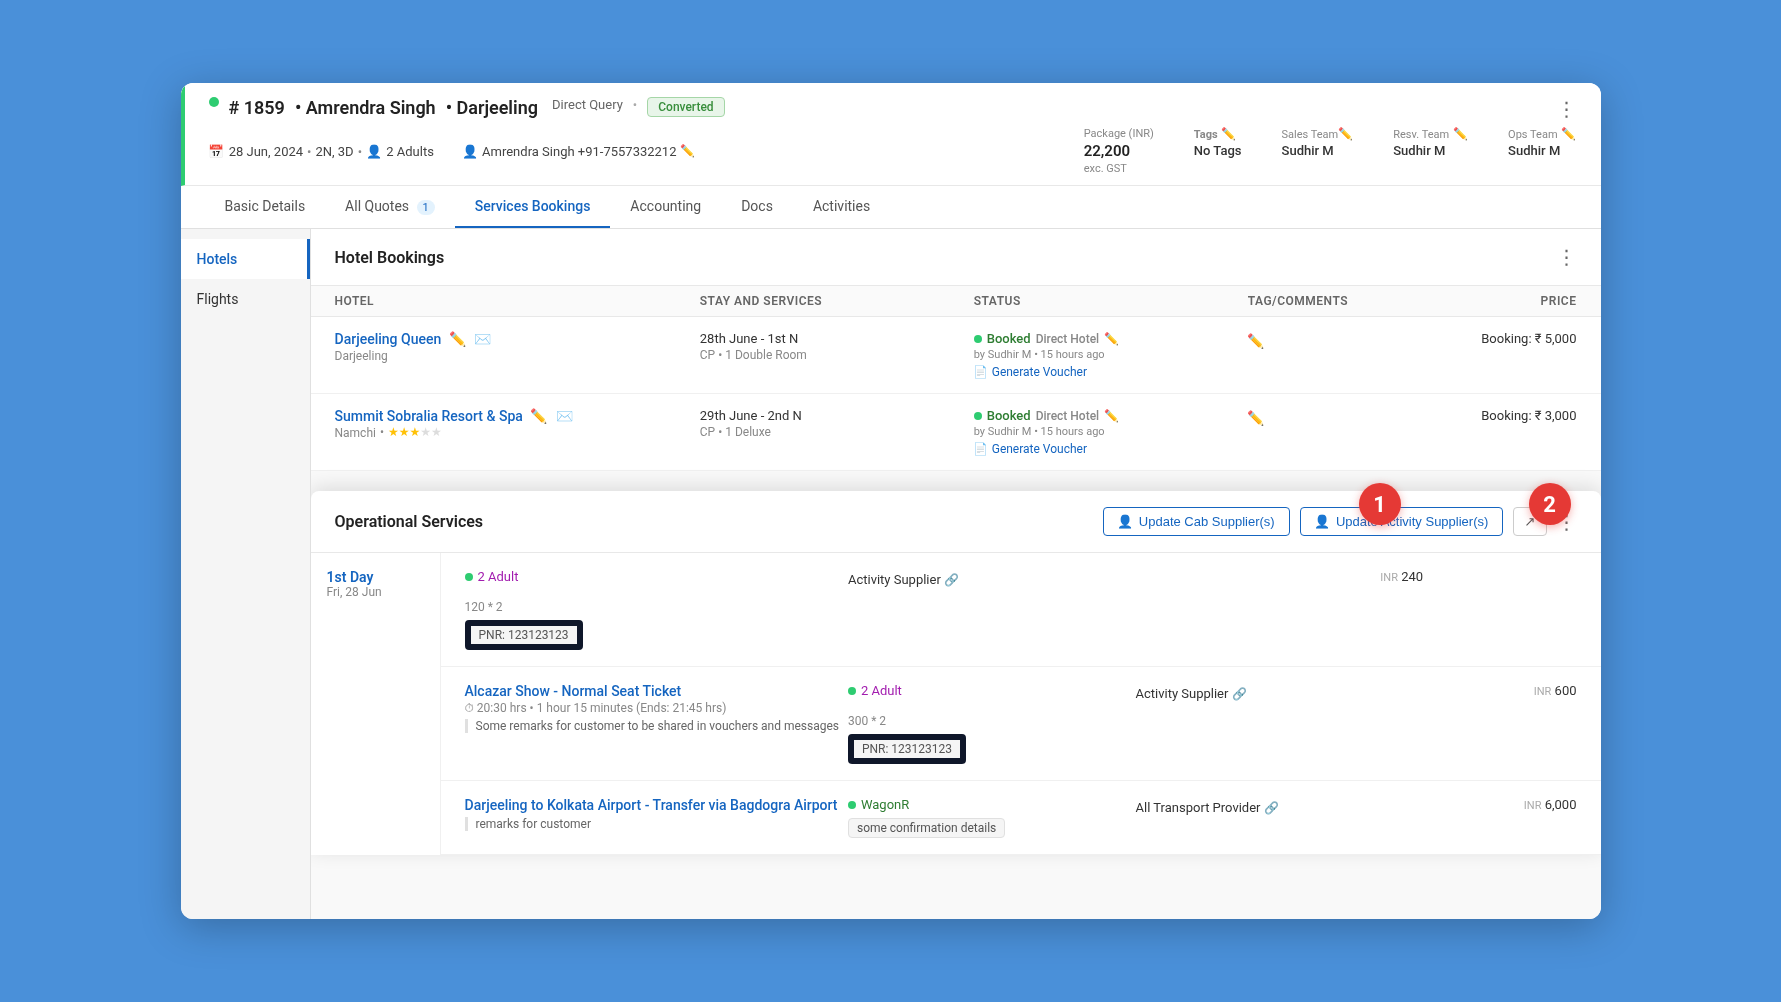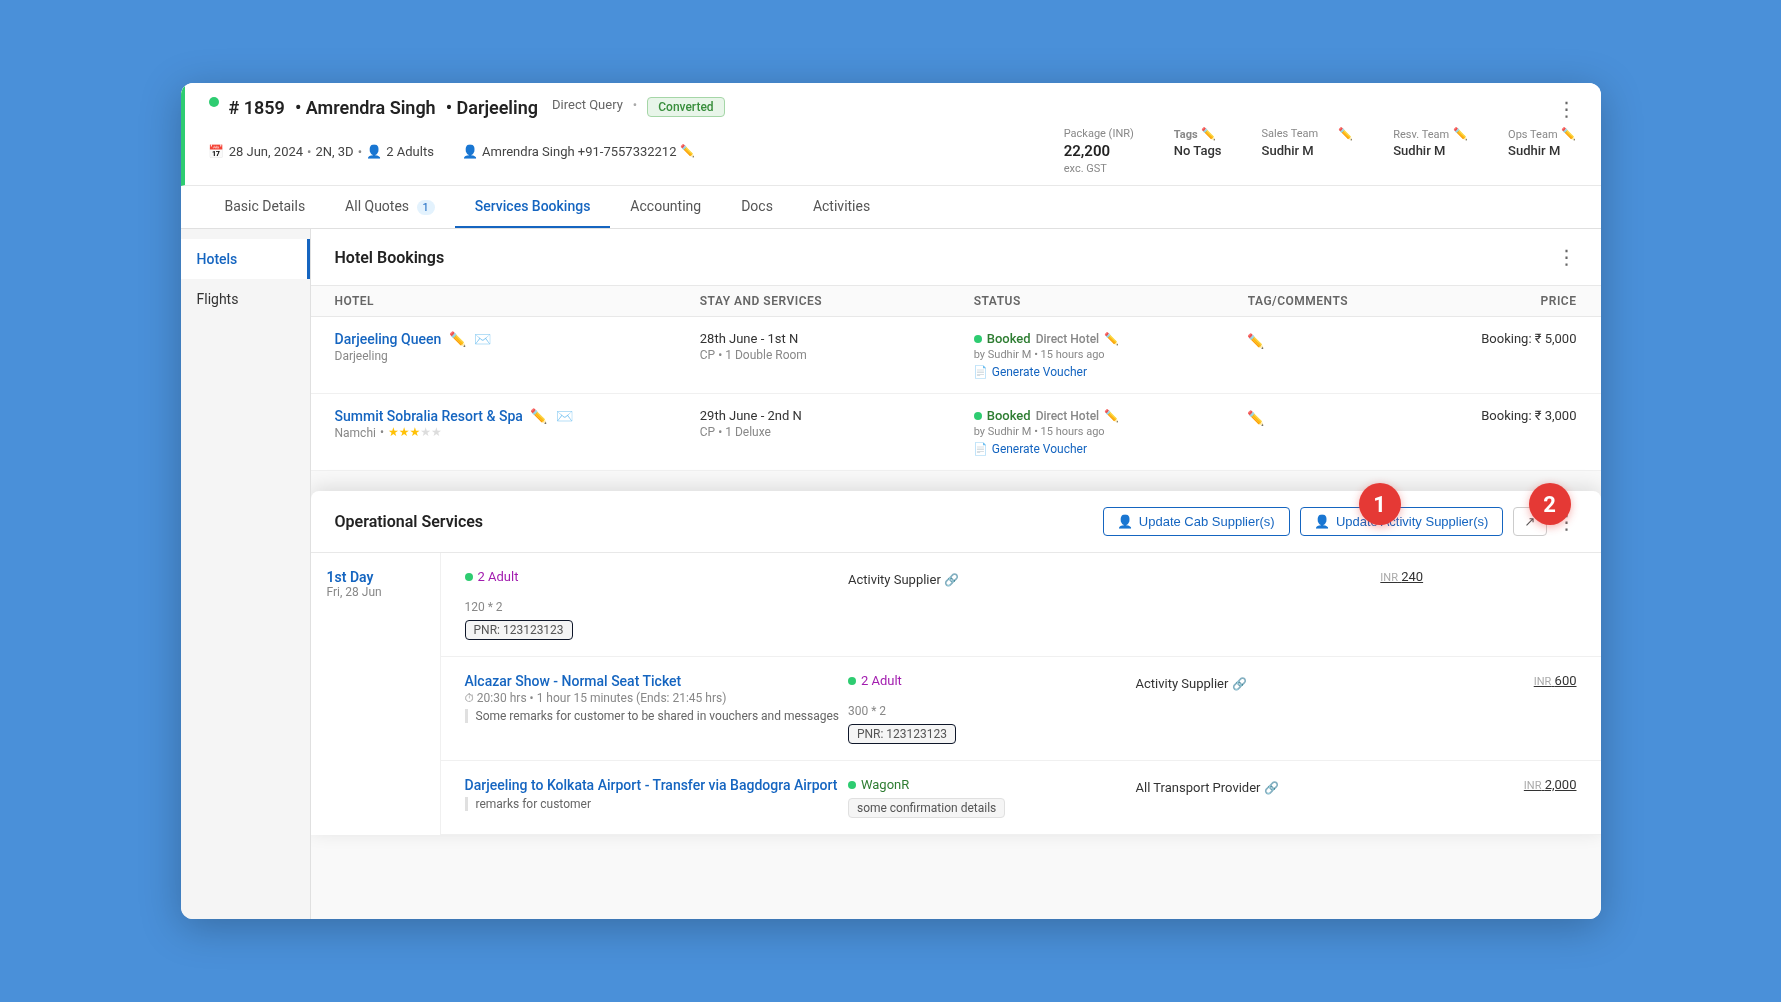--- a/index.html
+++ b/index.html
@@ -375,42 +375,41 @@
       font-size: 13px;
       color: #a21caf;
     }
     .adult-calc {
       font-size: 12px;
       color: #888;
       margin-top: 16px;
     }
     .pnr-badge {
       background: #f5f5f5;
-      border: 1px solid #0f172a;
+      border: 6px solid #0f172a;
       border-radius: 4px;
       padding: 2px 8px;
       font-size: 12px;
       color: #555;
       display: inline-block;
       margin-top: 6px;
     }
     .supplier-name {
       font-size: 13px;
       color: #333;
     }
     .supplier-link {
       color: #aaa;
       font-size: 12px;
       cursor: pointer;
     }
     .service-price {
       text-align: right;
       font-size: 13px;
       color: #333;
-      text-decoration: underline;
     }
     .price-label {
       font-size: 11px;
       color: #aaa;
     }
     
     .step-badge {
       width: 42px;
       height: 42px;
       border-radius: 50%;
@@ -497,21 +496,21 @@
           <span class="header-info-sub">exc. GST</span>
         </div>
         <div class="header-info-block">
           <div style="display:flex;align-items:center;gap:4px;font-weight:bold;">
             <span class="header-info-label">Tags</span>
             <span class="edit-icon">✏️</span>
           </div>
           <span class="header-info-name">No Tags</span>
         </div>
         <div class="header-info-block">
-          <div style="display:flex;gap:20px;">
+          <div style="display:flex;align-items:center;gap:0;">
             <span class="header-info-label">Sales Team</span>
             <span class="edit-icon">✏️</span>
           </div>
           <span class="header-info-name">Sudhir M</span>
         </div>
         <div class="header-info-block">
           <div style="display:flex;align-items:center;gap:4px;">
             <span class="header-info-label">Resv. Team</span>
             <span class="edit-icon">✏️</span>
           </div>
@@ -728,21 +727,21 @@
                   <span>WagonR</span>
                 </div>
                 <span class="conf-badge">some confirmation details</span>
               </div>
               <div>
                 <span class="supplier-name">All Transport Provider</span>
                 <span class="supplier-link">🔗</span>
               </div>
               <div class="service-price">
                 <span class="price-label">INR</span>
-                <span>2,000</span>
+                <span>6,000</span>
               </div>
             </div>
           </div>
         </div>
       </div>
     </div>
   </div>
 </div>
 
 </body></html>

